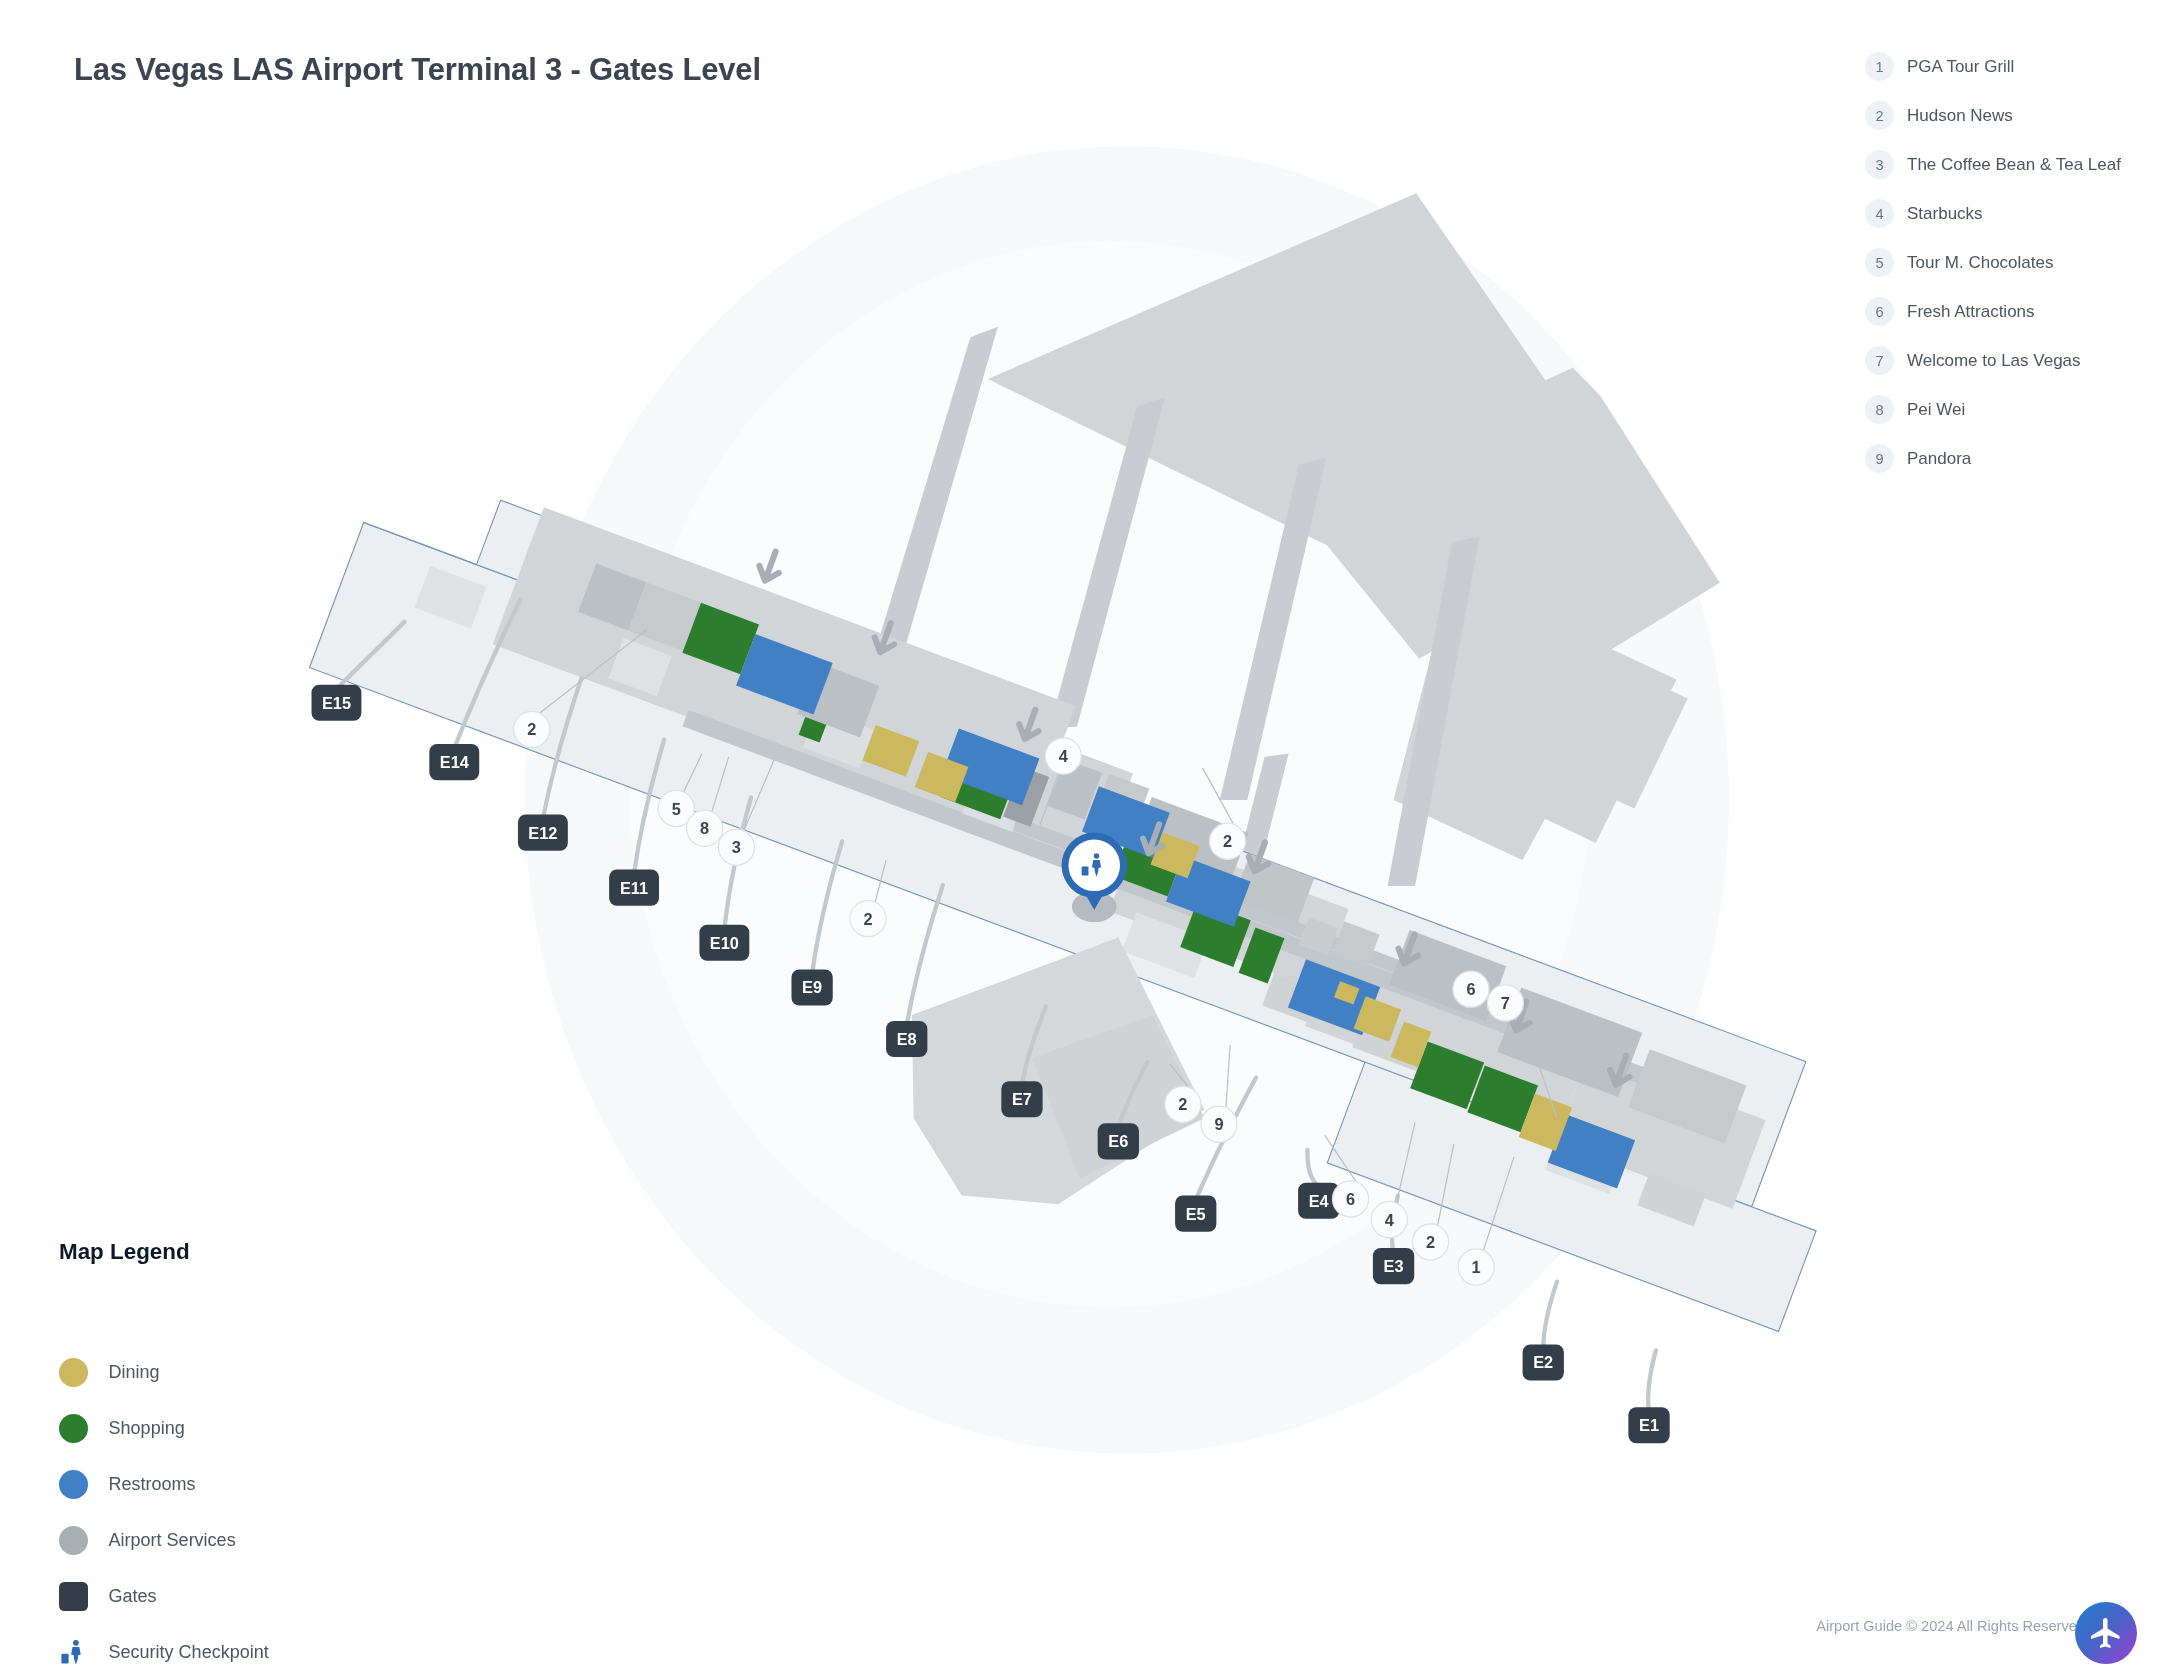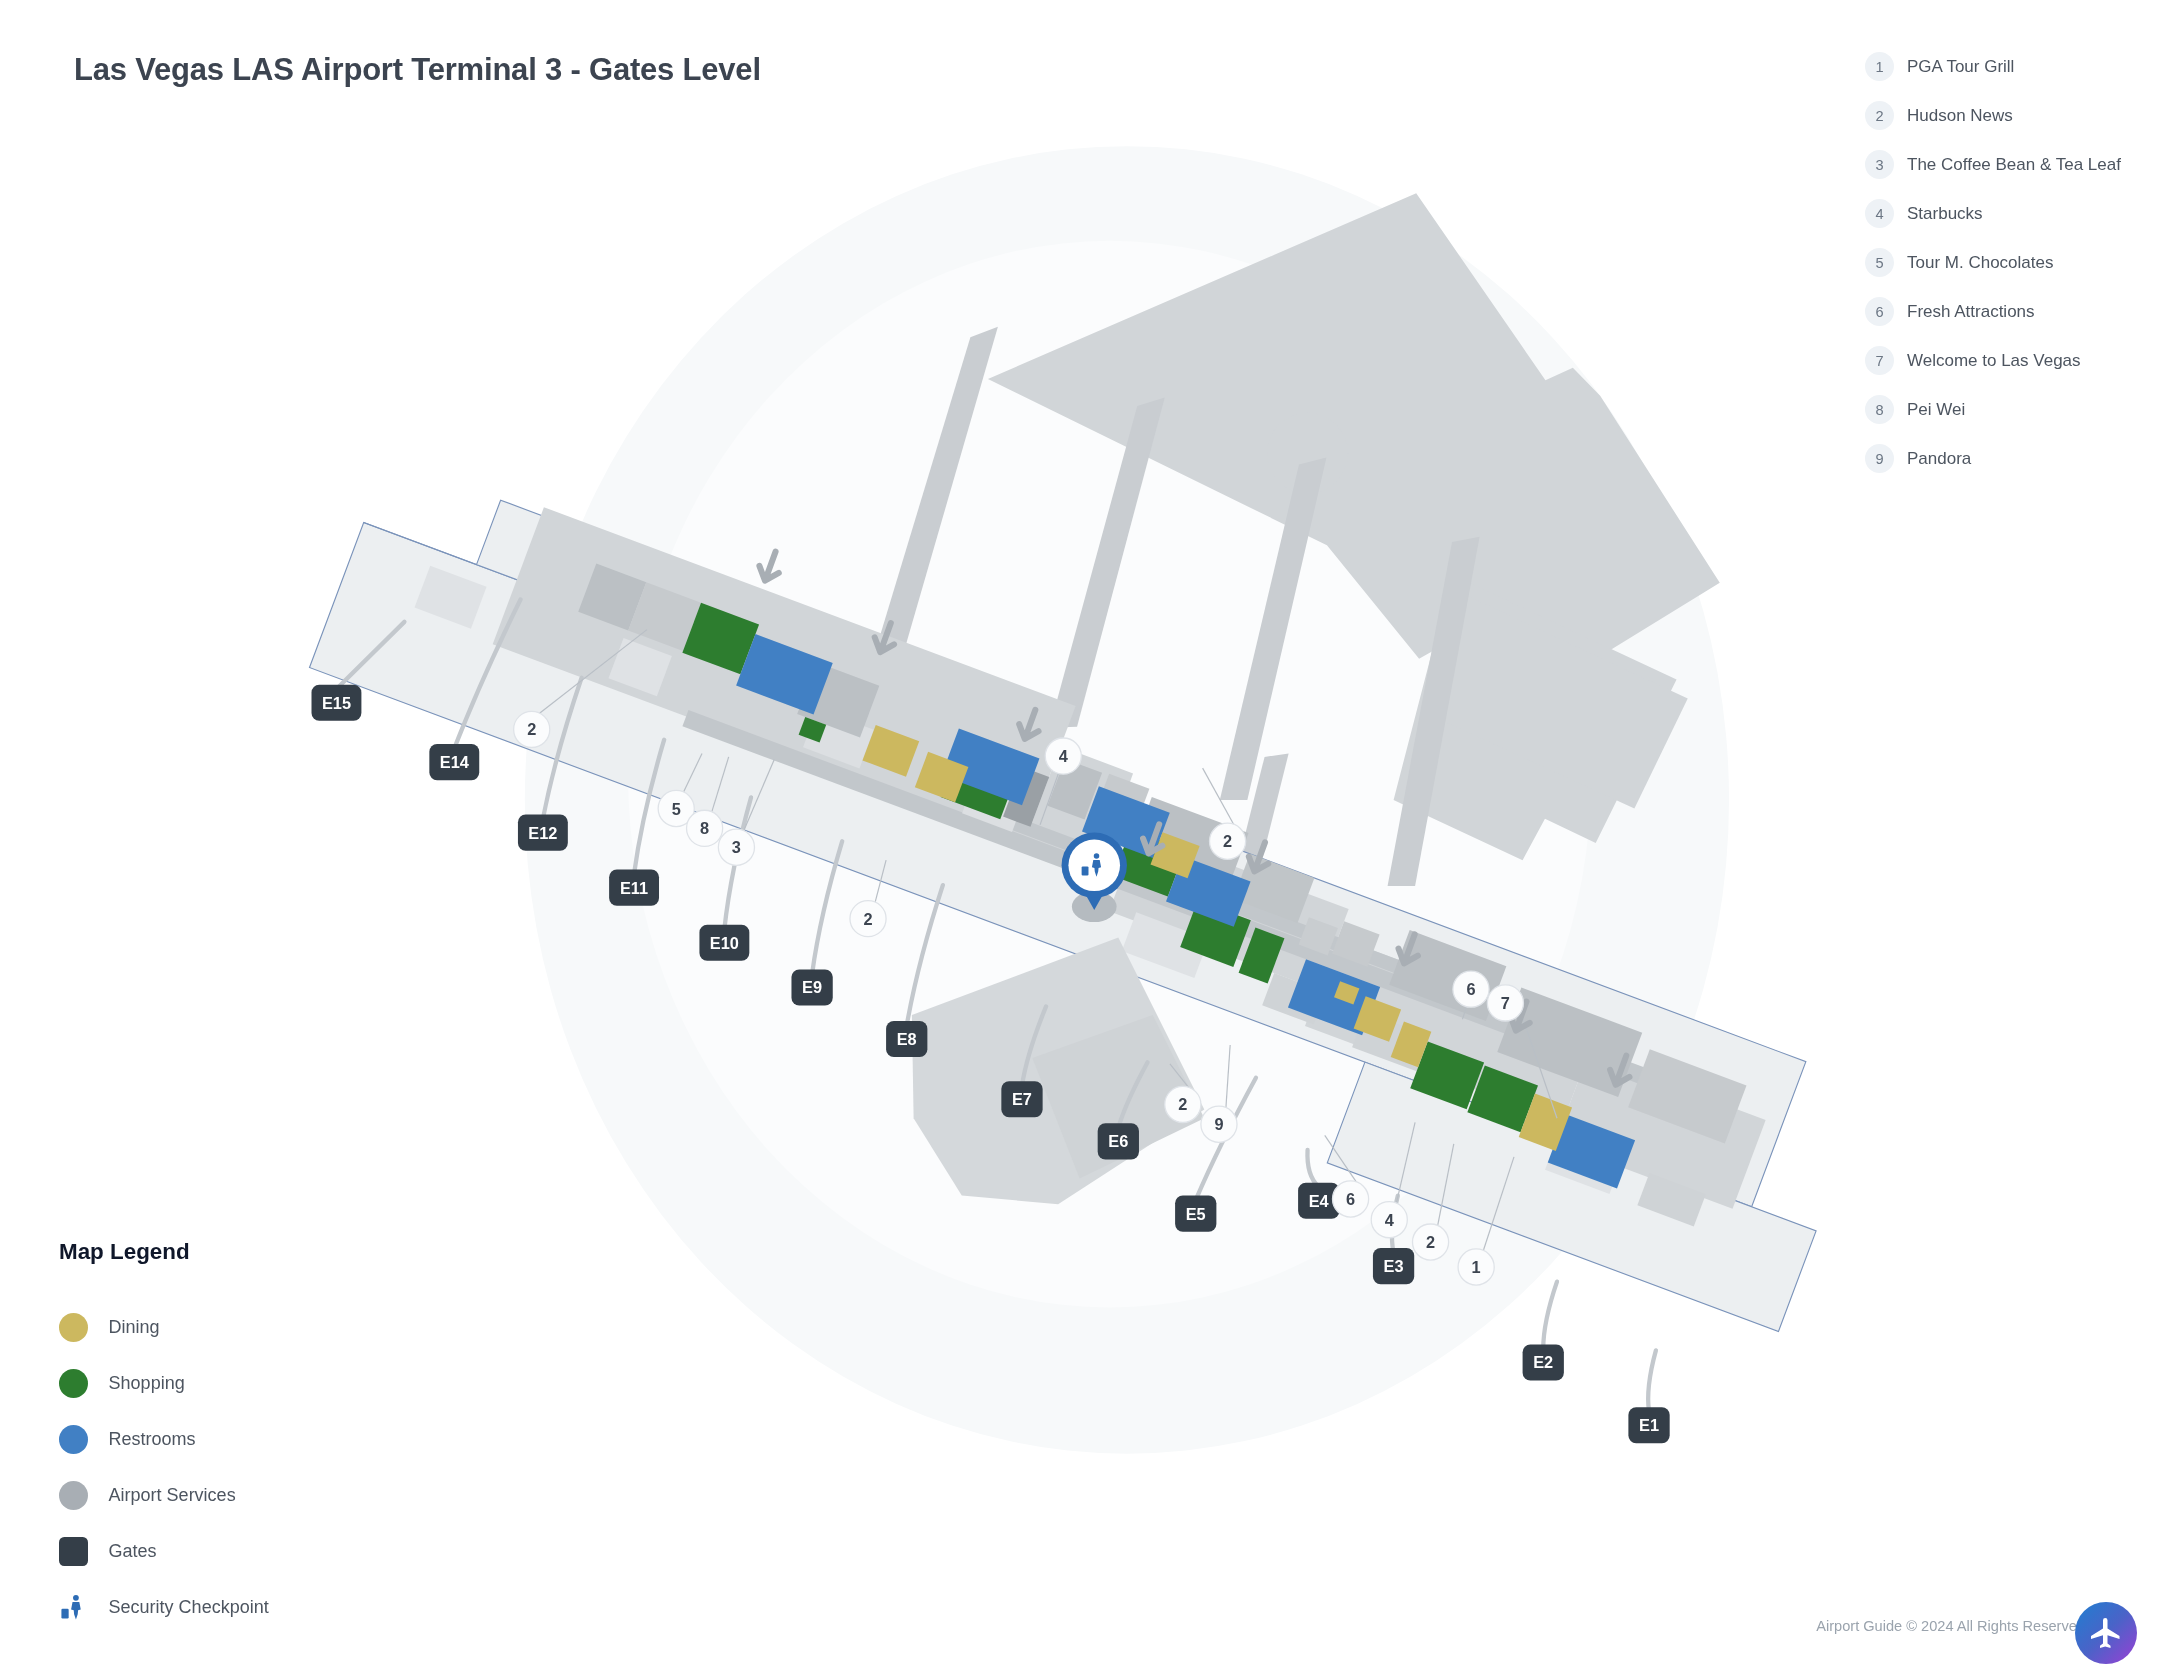--- a/index.html
+++ b/index.html
@@ -27,21 +27,21 @@
     font-size: 14.6px; display: flex; align-items: center; justify-content: center;
     margin-right: 13px;
   }
   .poi-name { font-size: 17px; color: #4d5560; line-height: 23px; padding-top: 2.6px; }
 
   
   #legend-title {
     position: absolute; left: 59px; top: 1239px;
     font-size: 22.4px; font-weight: bold; color: #0f172a;
   }
-  #legend-items { position: absolute; left: 59px; top: 1299px; width: 361px; }
+  #legend-items { position: absolute; left: 59px; top: 1344px; width: 361px; }
   .legend-row { display: flex; align-items: center; height: 56px; }
   .legend-swatch { flex: 0 0 auto; width: 29px; height: 29px; margin-right: 20.6px; }
   .legend-swatch.circle { border-radius: 50%; }
   .legend-swatch.square { border-radius: 5.2px; }
   .legend-swatch.icon { background: none; position: relative; }
   .legend-label { font-size: 18px; color: #4d5560; }
 
   
   #footer-text {
     position: absolute; right: 84px; top: 1618px;

